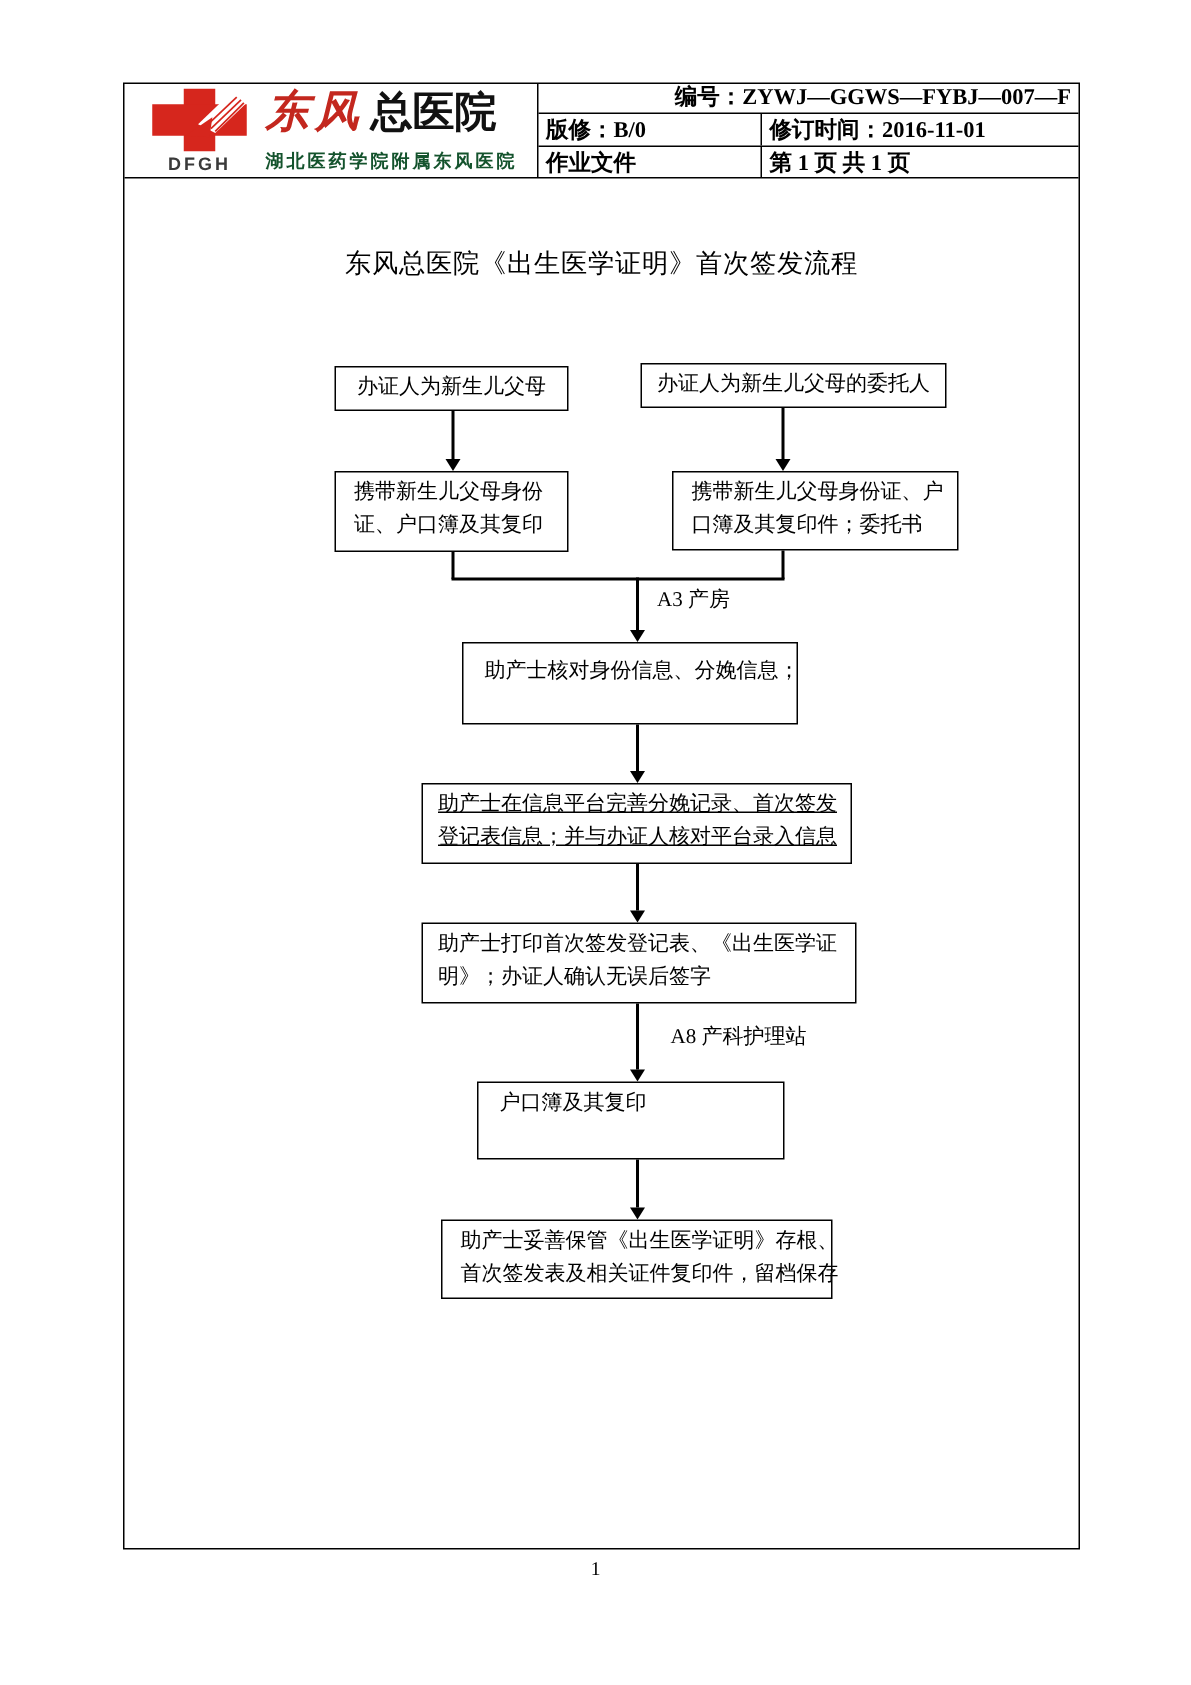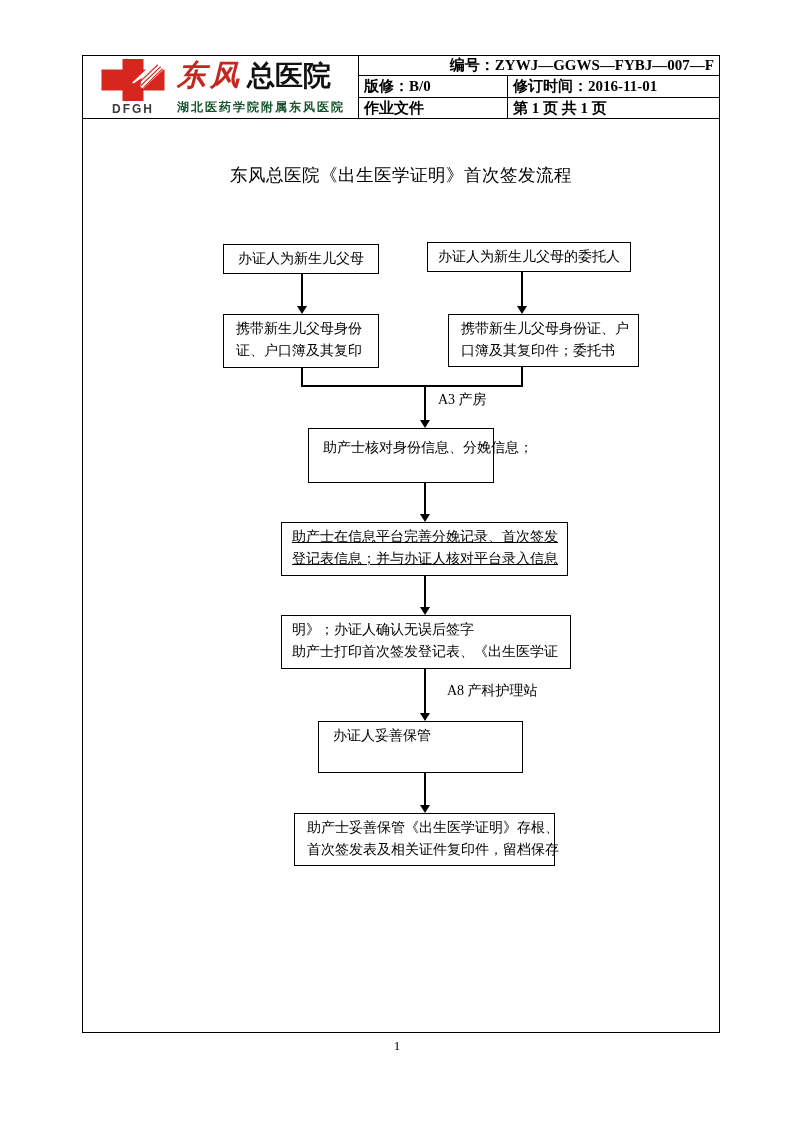--- a/index.html
+++ b/index.html
@@ -124,21 +124,21 @@
     background: #fff;
     font-size: 14px;
     line-height: 22px;
   }
   .fbox.centered { display: flex; align-items: center; justify-content: center; text-align: center; }
   .fline { white-space: nowrap; }
   .pos-a1 { left: 140px; top: 188px; width: 156px; height: 30px; }
   .pos-b1 { left: 344px; top: 186px; width: 204px; height: 30px; }
   .pos-a2 { left: 140px; top: 258px; width: 156px; height: 54px; padding: 3px 0 0 12px; }
   .pos-b2 { left: 345px; top: 258px; width: 191px; height: 53px; padding: 3px 0 0 12px; margin-left: 20px; }
-  .pos-c3 { left: 225px; top: 372px; width: 186px; height: 55px; padding: 8px 0 0 14px; }
+  .pos-c3 { left: 225px; top: 372px; width: 224px; height: 55px; padding: 8px 0 0 14px; }
   .pos-c4 { left: 198px; top: 466px; width: 287px; height: 54px; padding: 3px 0 0 10px; text-decoration: underline; }
   .pos-c5 { left: 198px; top: 559px; width: 290px; height: 54px; padding: 3px 0 0 10px; }
   .pos-c6 { left: 235px; top: 665px; width: 205px; height: 52px; padding: 3px 0 0 14px; }
   .pos-c7 { left: 211px; top: 757px; width: 261px; height: 53px; padding: 3px 0 0 12px; }
   
   .vline, .hline { position: absolute; background: #000; }
   .vline { width: 2px; }
   .hline { height: 2px; }
   .arrowhead {
     position: absolute;
@@ -219,25 +219,25 @@
       <div class="fline">口簿及其复印件；委托书</div>
     </div>
     <div class="fbox pos-c3">
       <div class="fline">助产士核对身份信息、分娩信息；</div>
     </div>
     <div class="fbox pos-c4">
       <div class="fline">助产士在信息平台完善分娩记录、首次签发</div>
       <div class="fline">登记表信息；并与办证人核对平台录入信息</div>
     </div>
     <div class="fbox pos-c5">
+      <div class="fline">助产士打印首次签发登记表、《出生医学证</div>
       <div class="fline">明》；办证人确认无误后签字</div>
-      <div class="fline">助产士打印首次签发登记表、《出生医学证</div>
     </div>
     <div class="fbox pos-c6">
-      <div class="fline">办证人妥善保管</div>
+      <div class="fline">户口簿及其复印</div>
     </div>
     <div class="fbox pos-c7">
       <div class="fline">助产士妥善保管《出生医学证明》存根、</div>
       <div class="fline">首次签发表及相关证件复印件，留档保存</div>
     </div>
 
     <div class="vline" style="left:218px; top:218px; height:32px;"></div>
     <div class="arrowhead" style="left:214px; top:250px;"></div>
 
     <div class="vline" style="left:438px; top:216px; height:34px;"></div>

